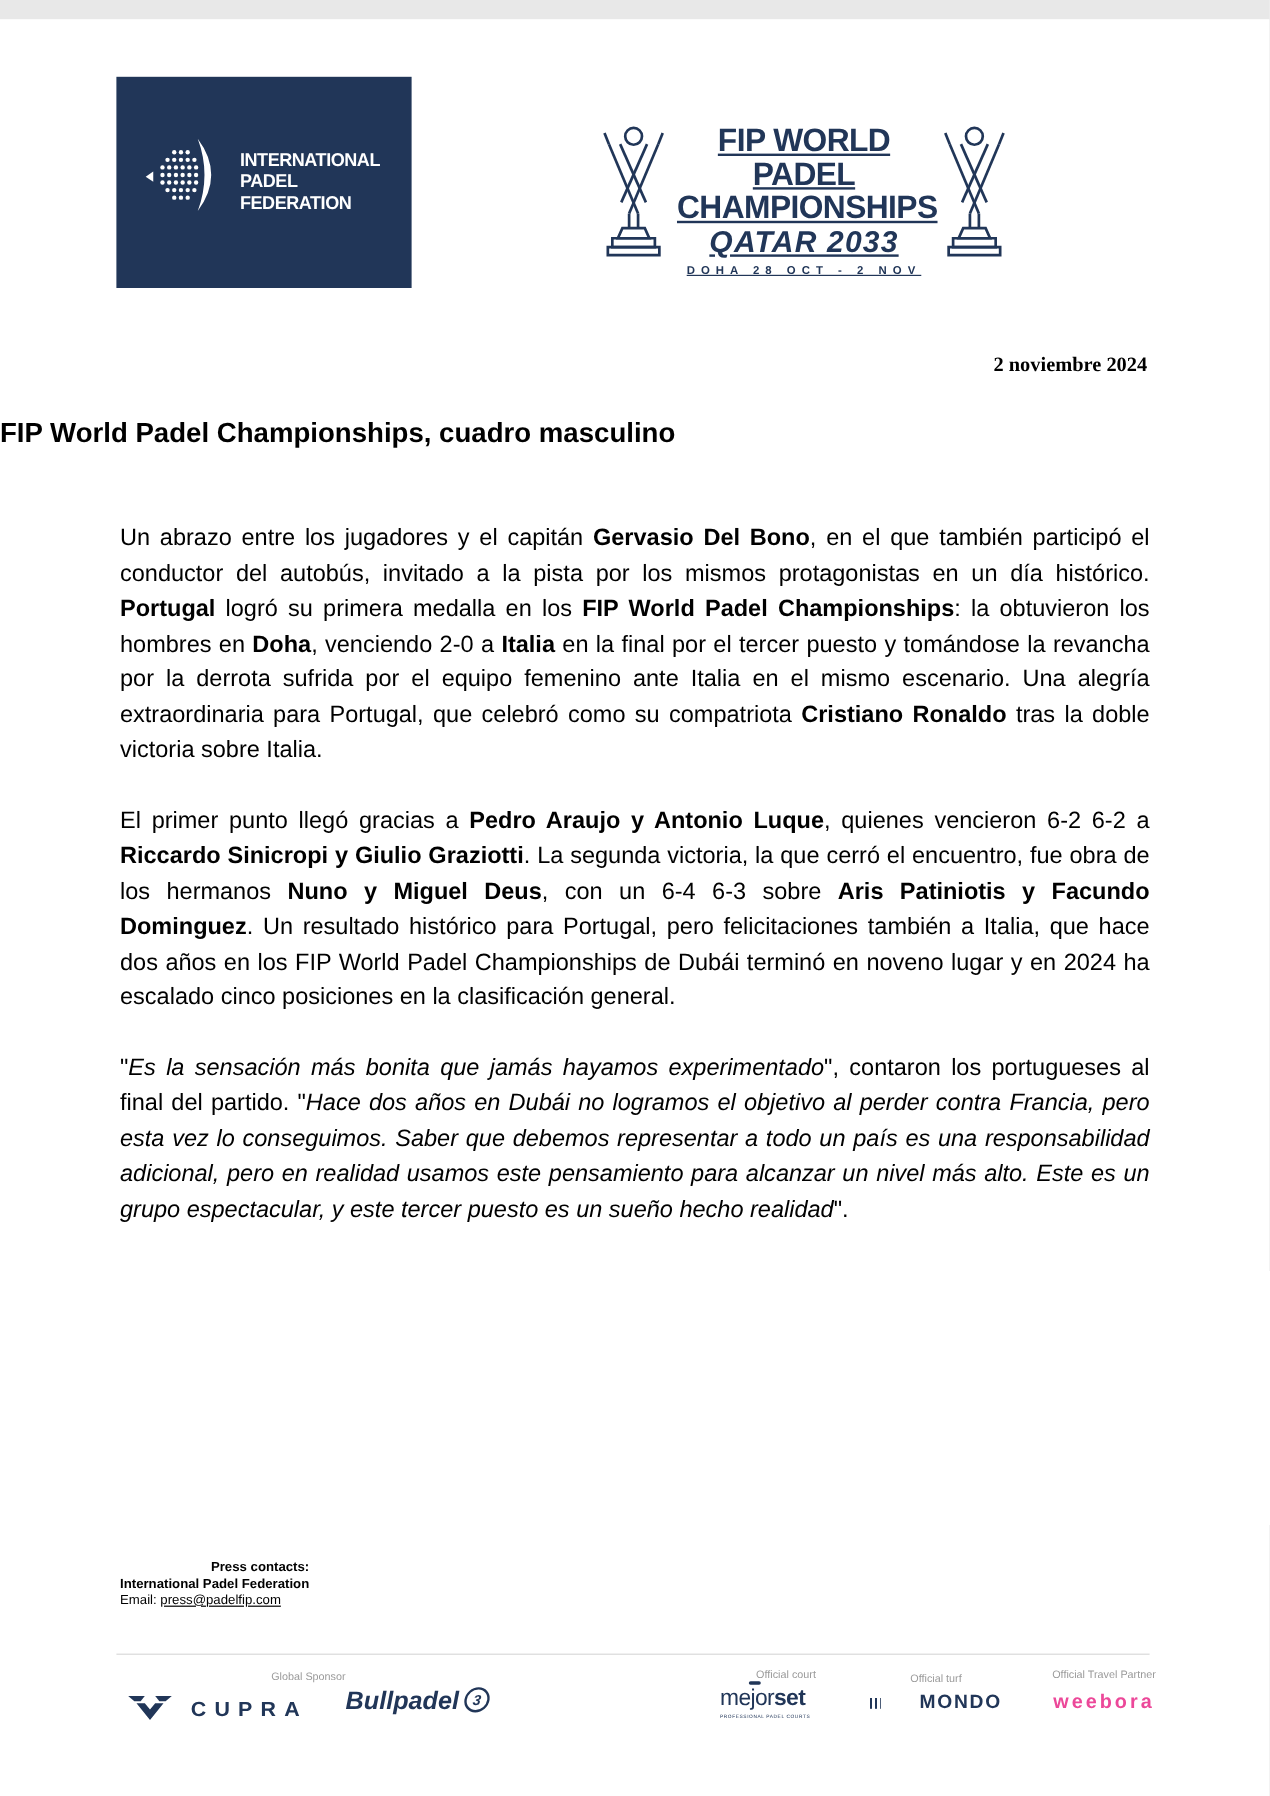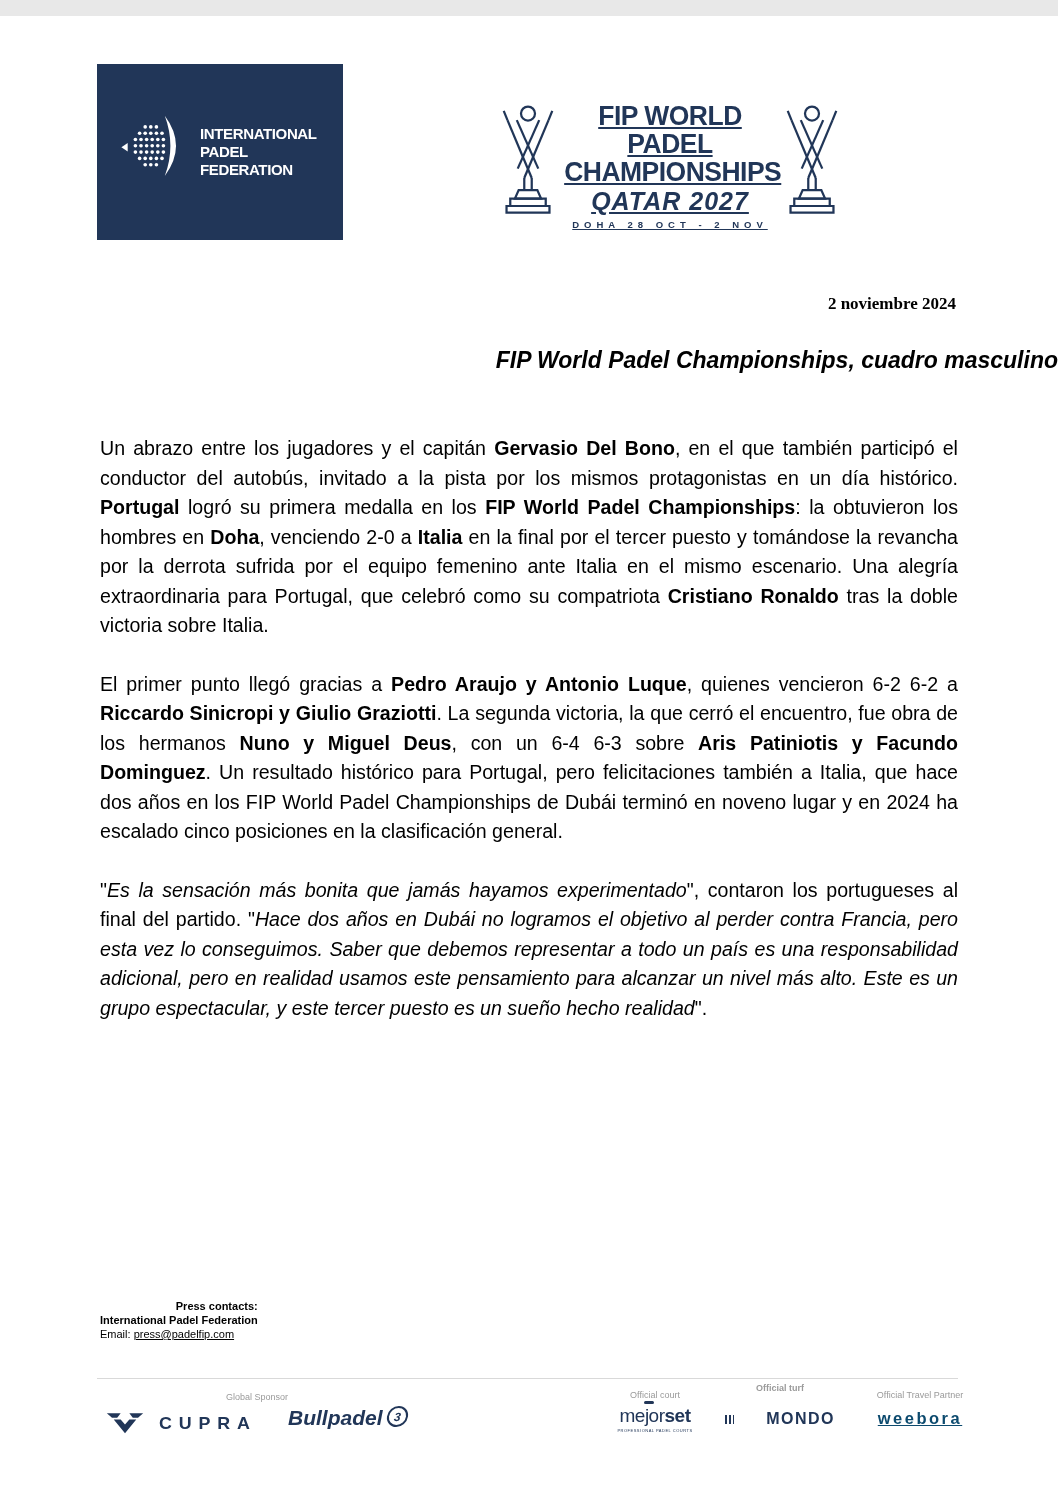--- a/index.html
+++ b/index.html
@@ -44,23 +44,22 @@
     font-size:9.5px;letter-spacing:5px;margin-top:3px;white-space:nowrap;
   }
   
   .doc-date{
     position:absolute;top:278px;right:102px;
     font-family:"Liberation Serif", serif;
     font-weight:bold;font-size:17px;
   }
   .doc-title{
     position:absolute;top:329px;left:0;width:1058px;
-    text-align:right;font-weight:bold;font-size:23px;line-height:31px;
+    text-align:left;font-weight:bold;font-size:23px;line-height:31px;
     margin:0;
-    font-style:italic;
   }
   
   .body-text{
     position:absolute;top:418px;left:100px;width:858px;
     font-size:19.6px;line-height:29.5px;text-align:justify;
   }
   .body-text p{margin:0 0 29px 0;}
   .b{font-weight:bold;}
   .i{font-style:italic;}
   
@@ -94,42 +93,42 @@
   .bullpadel-word{
     font-weight:bold;font-style:italic;font-size:21px;letter-spacing:0px;
   }
   .bp-circle{
     width:17px;height:17px;border:2.5px solid #213658;border-radius:50%;
     display:inline-flex;align-items:center;justify-content:center;
     font-weight:bold;font-style:italic;font-size:12px;
     transform:skewX(-8deg);margin-left:2px;
   }
   .mejorset-group{
-    position:absolute;left:600px;top:27px;width:110px;text-align:center;color:#213658;
+    position:absolute;left:600px;top:27px;width:110px;color:#213658;
   }
   .mejorset-word{font-size:19px;letter-spacing:-0.5px;position:relative;display:inline-block;}
   .mejorset-word .dot{
     position:absolute;top:-4px;left:24px;width:10px;height:3px;
     background:#213658;border-radius:2px;
   }
   .ms-bold{font-weight:bold;}
   .mejorset-tagline{
     font-size:4px;letter-spacing:0.5px;color:#213658;margin-top:1px;
   }
   .mondo-group{
     position:absolute;left:725px;top:32px;width:110px;text-align:center;color:#213658;
     display:flex;align-items:center;justify-content:center;
   }
   .mondo-bars{
     display:inline-block;width:10px;height:9px;margin-right:2px;
     background:repeating-linear-gradient(90deg,#213658 0 2px,transparent 2px 4px);
   }
   .mondo-word{font-weight:bold;font-size:16px;letter-spacing:1.5px;padding-left:30px;}
   .weebora-group{
-    position:absolute;left:860px;top:31px;width:120px;text-align:center;color:#0c4a6e;text-decoration:underline;
+    position:absolute;left:860px;top:31px;width:120px;text-align:center;color:#ec4899;
   }
   .weebora-word{font-weight:bold;font-size:16.5px;letter-spacing:2.5px;}
 </style>
 </head>
 <body>
 
 <div class="page">
 
   <div class="ipf-box">
     <span class="ipf-icon">
@@ -198,21 +197,21 @@
         <path d="M26,80 L26,93"></path>
           <path d="M34,80 L34,93"></path>
         <path d="M20,93 L40,93 L44,102 L16,102 Z"></path>
         <path d="M11,102 L49,102 L49,110 L11,110 Z"></path>
         <path d="M7,110 L53,110 L53,117 L7,117 Z"></path>
       </svg>
     </span>
     <div class="event-text">
       <div class="event-line1">FIP WORLD PADEL</div>
       <div class="event-line2">CHAMPIONSHIPS</div>
-      <div class="event-line3">QATAR 2027</div>
+      <div class="event-line3">QATAR 2033</div>
       <div class="event-line4">DOHA 28 OCT - 2 NOV</div>
     </div>
     <span>
       <svg width="56" height="126" viewBox="0 0 60 130" fill="none" stroke="#213658" stroke-width="2.4">
         <circle cx="30" cy="11" r="7.5"></circle>
         <path d="M8,18 L4,8"></path>
           <path d="M52,18 L56,8"></path>
         <path d="M8,18 L34,80"></path>
           <path d="M52,18 L26,80"></path>
         <path d="M18,18 L41,70"></path>
@@ -242,21 +241,21 @@
     <div class="bold">Press contacts:</div>
     <div class="bold">International Padel Federation</div>
     <div><span>Email: </span><a href="#">press@padelfip.com</a></div>
   </div>
 
   <div class="footer">
     <div class="footer-divider"></div>
 
     <div class="sp-label" style="left:200px;top:14px;width:114px;">Global Sponsor</div>
     <div class="sp-label" style="left:600px;top:12px;width:110px;">Official court</div>
-    <div class="sp-label" style="left:725px;top:5px;width:110px;font-weight:bold;">Official turf</div>
+    <div class="sp-label" style="left:725px;top:16px;width:110px;">Official turf</div>
     <div class="sp-label" style="left:860px;top:12px;width:120px;">Official Travel Partner</div>
 
     <div class="cupra-group">
       <span>
         <svg width="40" height="26" viewBox="0 0 44 30" fill="#213658">
           <polygon points="1,5 17,5 13,10 7,10"></polygon>
           <polygon points="27,5 43,5 37,10 31,10"></polygon>
           <polygon points="9,12 17,12 22,18 27,12 35,12 22,28"></polygon>
         </svg>
       </span>

